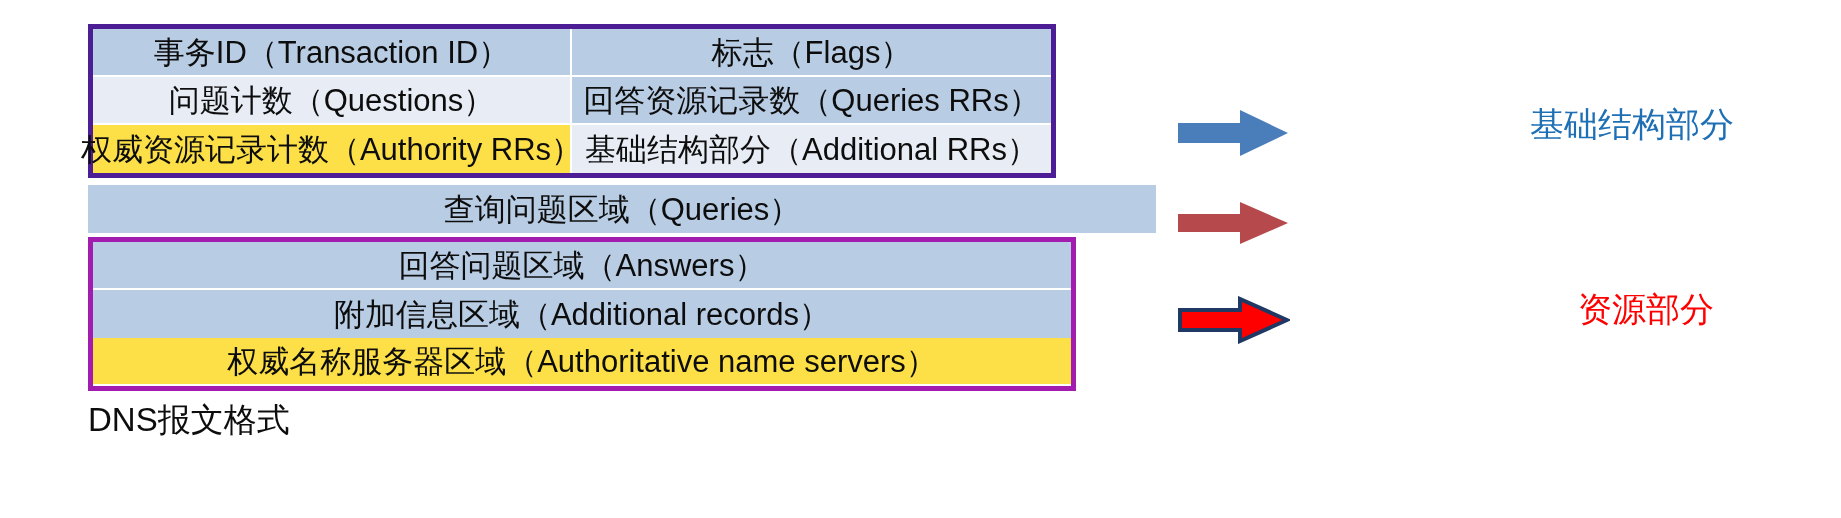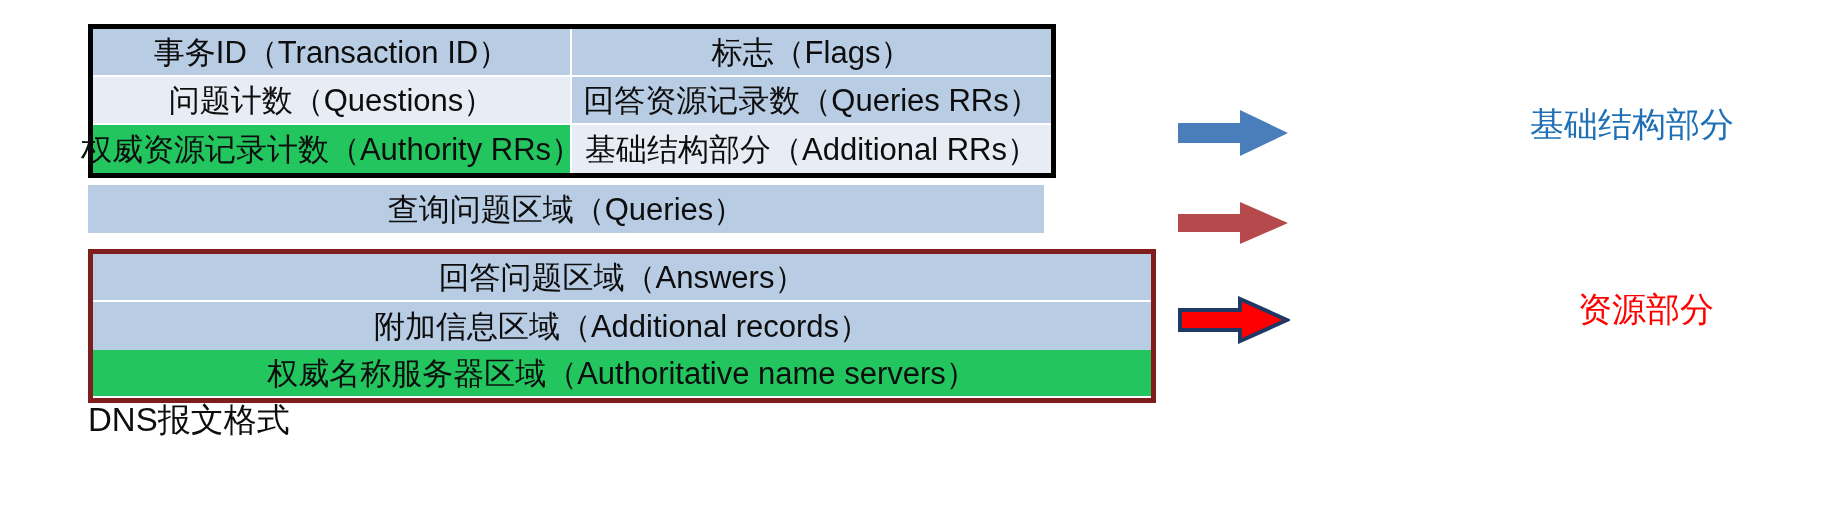--- a/index.html
+++ b/index.html
@@ -10,58 +10,58 @@
     overflow:hidden;
     position:relative;
   }
   .stage{position:absolute;left:0;top:0;width:1841px;height:518px;}
 
   
   .diagram{position:absolute;left:88px;top:24px;width:1068px;}
 
   
   .header-block{
-    border:5px solid #000000;
+    border:5px solid #4c1d95;
     box-sizing:border-box;
     width:968px;
   }
   .row{display:flex;width:100%;box-sizing:border-box;}
   .cell{
     box-sizing:border-box;
     display:flex;align-items:center;justify-content:center;
     font-size:31px;
     color:#0d0d0d;
     height:48px;
     line-height:1;
     white-space:nowrap;
   }
   .cell.half{width:50%;}
   .cell.full{width:100%;}
 
   
   .bg-dark{background:#B8CCE4;}
   .bg-light{background:#E8EDF5;}
-  .bg-lighter{background:#22c55e;}
+  .bg-lighter{background:#fde047;}
 
   .sep-v{border-right:2px solid #ffffff;}
   .sep-h{border-bottom:2px solid #ffffff;}
 
   
   .queries-strip{
-    width:956px;
+    width:1068px;
     margin-top:7px;
     box-sizing:border-box;
   }
 
   
   .resource-block{
-    border:5px solid #7f1d1d;
+    border:5px solid #a21caf;
     box-sizing:border-box;
-    width:1068px;
-    margin-top:16px;
+    width:988px;
+    margin-top:4px;
   }
 
   .caption{
     position:absolute;
     left:88px;top:398px;
     width:1068px;
     text-align:left;
     font-size:33px;
     color:#0d0d0d;
     white-space:nowrap;

